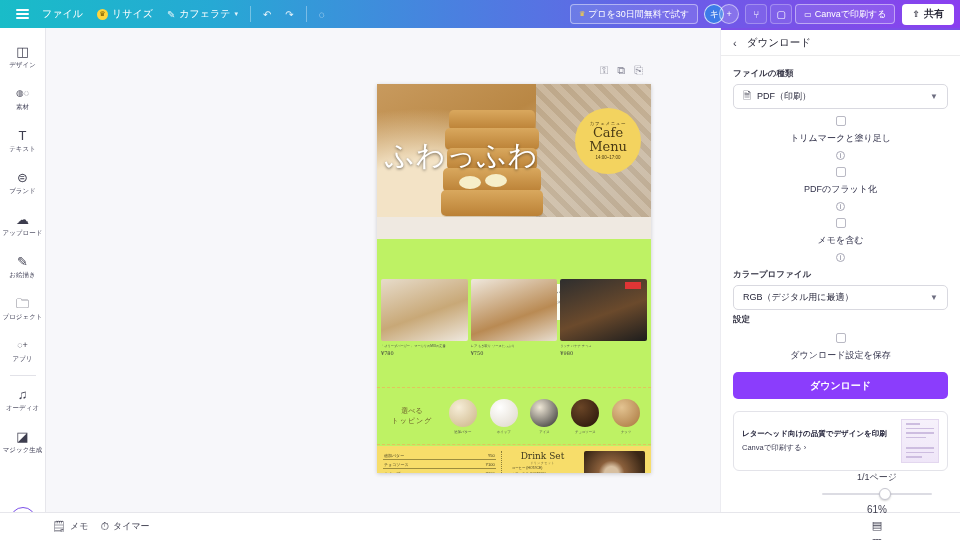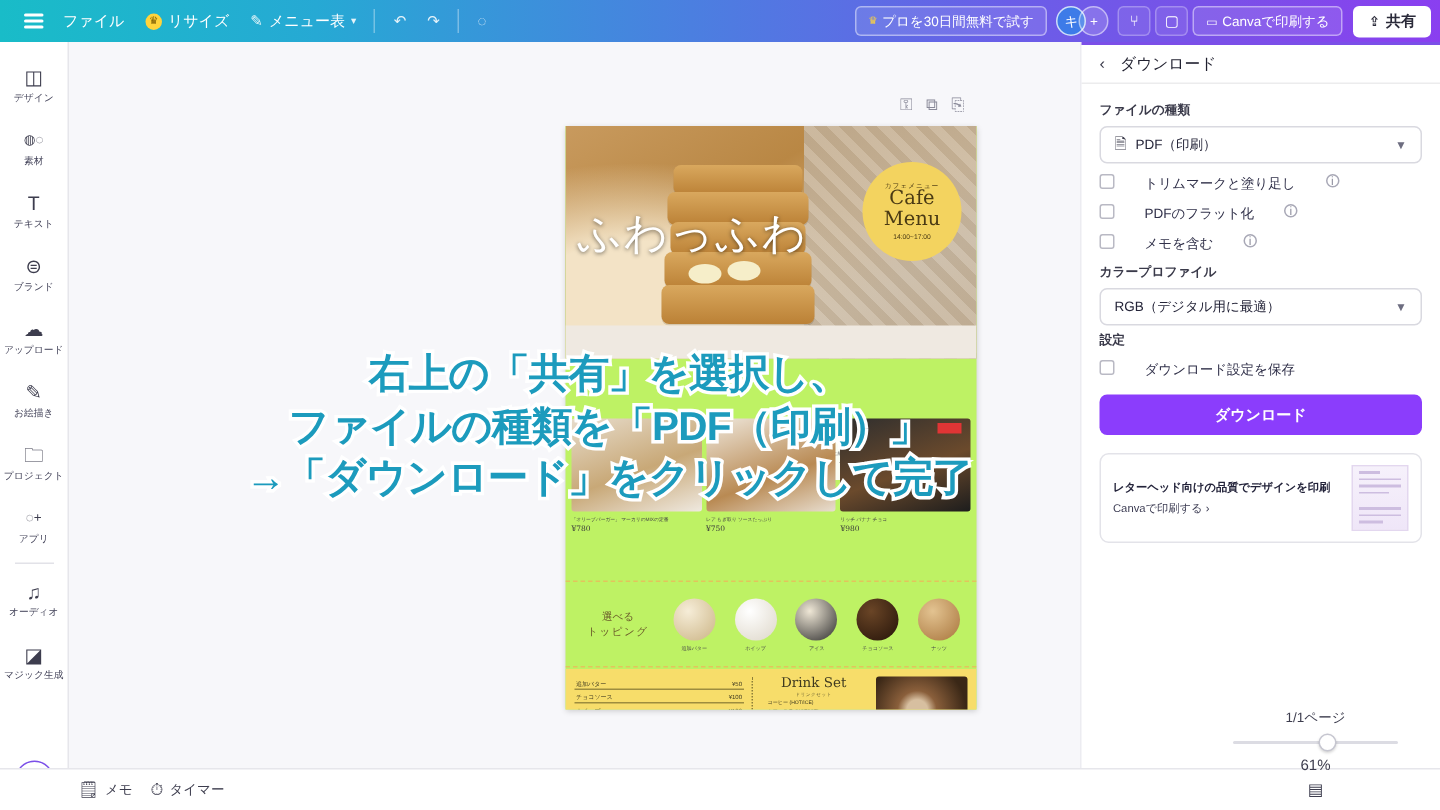--- a/index.html
+++ b/index.html
@@ -210,21 +210,21 @@
   }
   #panel-body { padding: 8px 12px; }
   .p-label { font-size: 8.5px; color: #3a3a4a; font-weight: bold; margin: 4px 0 4px; }
   .p-select {
     height: 25px; border: 1px solid #d9d9e0; border-radius: 5px;
     display: flex; align-items: center; padding: 0 9px; gap: 6px;
     font-size: 9px; color: #26263a; background: #fff;
   }
   .p-select .chev { margin-left: auto; color:#6d6d80; font-size: 8px; }
   .p-check {
-    display: flex; gap: 20px; margin: 7px 0; font-size: 9px; color: #31314a;
+    display: flex; align-items: center; gap: 6px; margin: 7px 0; font-size: 9px; color: #31314a; flex-direction: column;
   }
   .cbox { width: 10px; height: 10px; border: 1px solid #b9b9c4; border-radius: 2px; flex: none; }
   .info-i { font-size: 8px; color: #8c8c9c; border: 1px solid #a8a8b6; border-radius: 50%;
             width: 9px; height: 9px; display:inline-flex; align-items:center; justify-content:center; }
   #download-btn {
     margin-top: 10px; height: 27px; border-radius: 5px; background: #8b3dfc;
     color: #fff; font-size: 10px; font-weight: bold;
     display: flex; align-items: center; justify-content: center;
   }
   #promo-card {
@@ -275,21 +275,21 @@
     </div>
     <div class="tb-item">
       <span>ファイル</span>
     </div>
     <div class="tb-item">
       <span class="crown-circle">♛</span>
       <span>リサイズ</span>
     </div>
     <div class="tb-item">
       <span class="tb-ico">✎</span>
-      <span>メニュー表</span>
+      <span>カフェラテ</span>
       <span class="tb-ico" style="font-size:7px;">▾</span>
     </div>
     <div class="tb-sep"></div>
     <div class="tb-item">
       <span class="tb-ico">↶</span>
     </div>
     <div class="tb-item">
       <span class="tb-ico">↷</span>
     </div>
     <div class="tb-sep"></div>
@@ -472,25 +472,20 @@
           <div class="drink-li">カフェラテ (HOT/ICE)</div>
 
         </div>
         <div id="coffee-photo"></div>
       </div>
     </div>
 
     <div id="add-page-btn">＋ ページを追加</div>
   </div>
 
-  <div id="overlay-text">
-    <div>右上の「共有」を選択し、</div>
-    <div>ファイルの種類を「PDF（印刷）」</div>
-    <div>→「ダウンロード」をクリックして完了</div>
-  </div>
 
   <div id="right-panel">
     <div id="panel-accent"></div>
     <div id="panel-head">
       <span style="font-size:11px;color:#3a3a4a;">‹</span>
       <span>ダウンロード</span>
     </div>
     <div id="panel-body">
 
       <div class="p-label">ファイルの種類</div>

